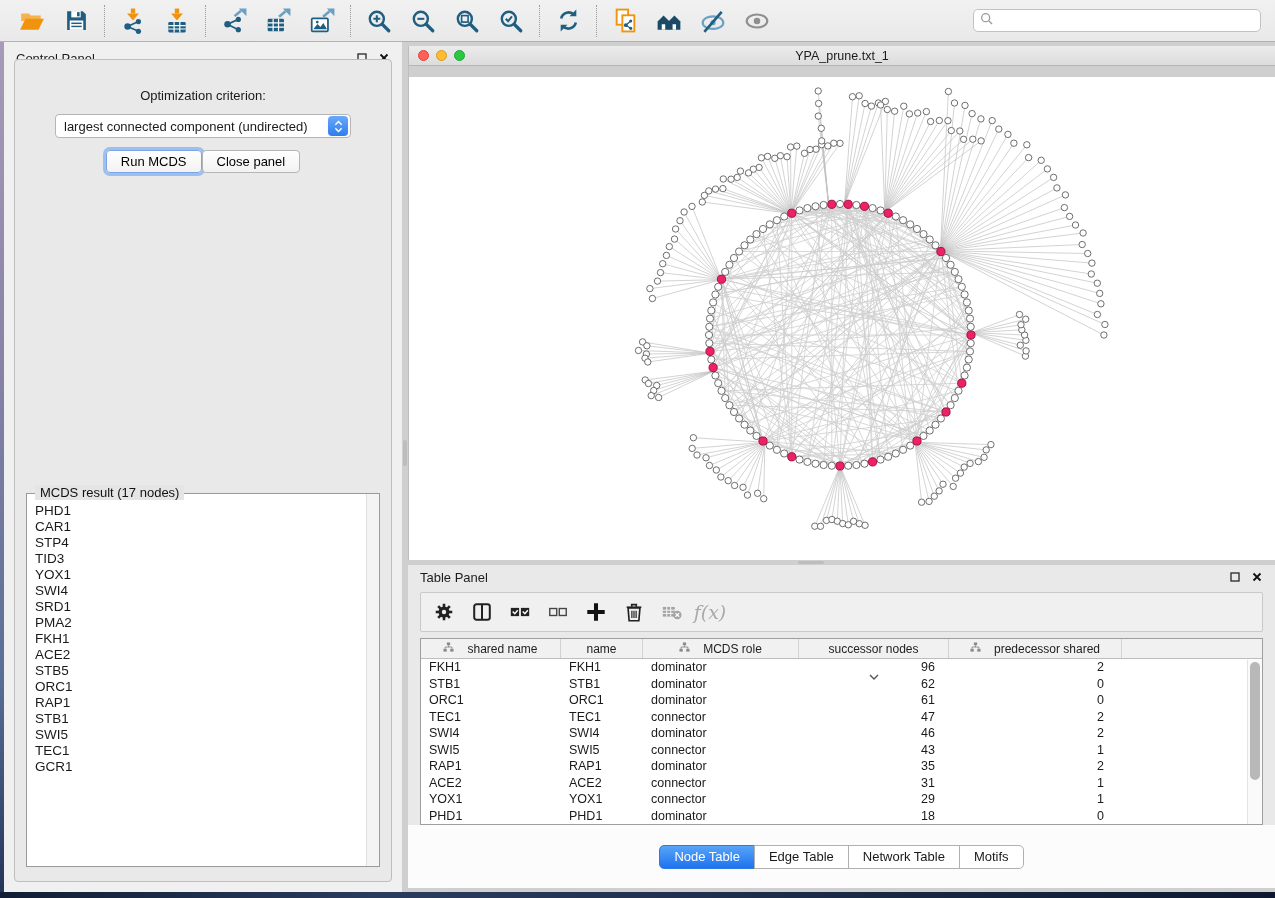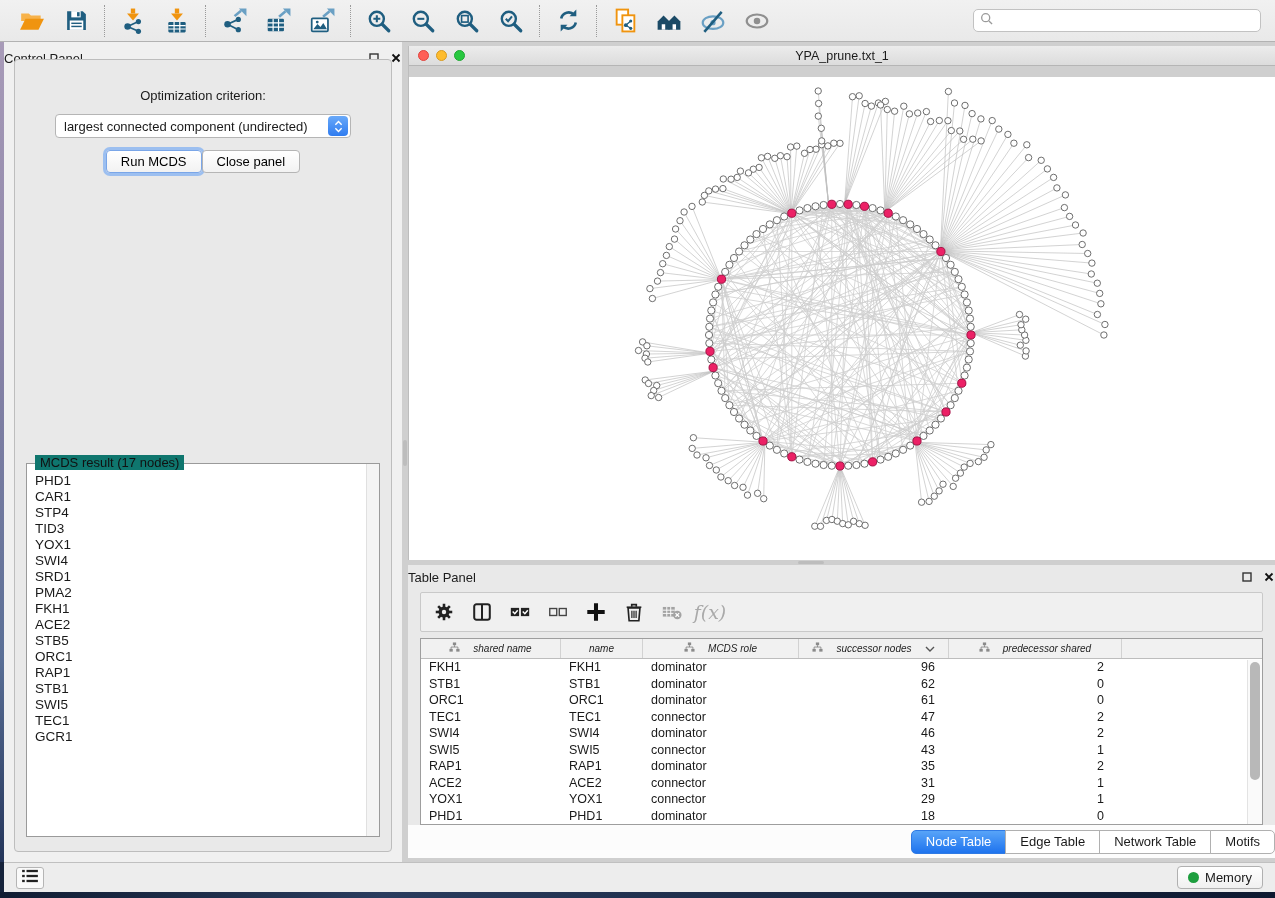--- a/index.html
+++ b/index.html
@@ -16,40 +16,40 @@
   .tb-spacer { flex:1; }
   .searchbox { width:288px; height:23px; background:#fff; border:1px solid #c2c2c2; border-radius:5px; display:flex; align-items:center; padding:0 6px; margin-right:4px; }
   .searchbox input { border:none; outline:none; flex:1; font-size:12px; font-family:"Liberation Sans",sans-serif; background:transparent; margin-left:4px; }
 
   
   .workspace { flex:1 1 auto; display:flex; background:#cfcfcf; min-height:0; }
   .wall-left { width:4px; background:linear-gradient(#a89bb8,#8b84a8 35%,#5a6f96 75%,#24355a); flex:0 0 auto; }
 
   
   .cpanel { width:398px; background:#f0f0f0; display:flex; flex-direction:column; flex:0 0 auto; padding-top:4px; }
-  .panel-head { height:24px; display:flex; align-items:center; padding:0 0; flex:0 0 auto; }
+  .panel-head { height:24px; display:flex; align-items:center; padding:0 12px; flex:0 0 auto; }
   .panel-head .ph-title { font-size:13px; color:#1c1c1c; }
   .ph-btns { margin-left:auto; display:flex; gap:10px; align-items:center; }
   .ph-btn { width:12px; height:12px; display:flex; align-items:center; justify-content:center; }
   .ctabs { display:flex; justify-content:center; position:relative; z-index:2; margin-top:4px; }
   .ctab { padding:2px 13px 3px; background:#fff; border:1px solid #bdbdbd; margin-left:-1px; font-size:13px; color:#111; }
   .ctab:first-child { border-radius:4px 0 0 4px; margin-left:0; }
   .ctab:last-child { border-radius:0 4px 4px 0; }
   .ctab.active { background:linear-gradient(#6db1fc,#2f7ef2); border-color:#3a7fe8; color:#fff; }
   .cpane { flex:1; margin:-11px 10px 10px; border:1px solid #bdbdbd; border-radius:4px; background:#e9e9e9; padding:28px 8px 12px; display:flex; flex-direction:column; min-height:0; }
   .opt-label { text-align:center; font-size:13px; margin-bottom:11px; }
   .dropdown { height:24px; margin:0 32px; background:#fff; border:1px solid #b5b5b5; border-radius:4px; display:flex; align-items:center; overflow:hidden; }
   .dropdown .dd-text { flex:1; padding:0 8px; font-size:13px; white-space:nowrap; }
   .dd-stepper { width:20px; height:20px; margin-right:2px; border-radius:4px; background:linear-gradient(#69a9f9,#2f7cf0); display:flex; align-items:center; justify-content:center; flex:0 0 auto; }
   .btn-row { display:flex; justify-content:center; margin-top:12px; }
   .pbtn { background:linear-gradient(#ffffff,#f2f2f2); border:1px solid #b5b5b5; border-radius:4px; padding:3px 14px; font-size:13px; font-family:"Liberation Sans",sans-serif; }
   .pbtn.focused { box-shadow:0 0 0 3px rgba(105,163,245,.6); border-color:#7aa6e8; }
   .cpane-spacer { flex:1; }
   .groupbox { height:374px; margin:0 3px 2px; border:1px solid #9a9a9a; background:#fff; position:relative; display:flex; flex:0 0 auto; }
-  .gb-legend { position:absolute; top:-9px; left:8px; background:#0f766e; padding:0 5px; font-size:13px; color:#111; }
+  .gb-legend { position:absolute; top:-9px; left:8px; background:#e5e5e5; padding:0 5px; font-size:13px; color:#111; }
   .gb-list { flex:1; overflow:hidden; padding:9px 0 0 8px; font-size:13.5px; }
   .mcds-item { height:16px; line-height:16px; }
   .gb-scroll { width:13px; background:#f4f4f4; border-left:1px solid #e0e0e0; flex:0 0 auto; }
 
   
   .v-split { width:6px; background:#cfcfcf; position:relative; flex:0 0 auto; }
   .v-split .handle { position:absolute; top:398px; left:1px; width:4px; height:26px; background:#bdbdbd; border-radius:2px; }
   .h-split { height:5px; background:#cfcfcf; position:relative; }
   .h-split .handle { position:absolute; left:390px; top:1px; width:26px; height:3px; background:#bdbdbd; border-radius:2px; }
 
@@ -66,29 +66,29 @@
   .net-canvas { flex:1; background:#fff; }
   .net-canvas svg { display:block; }
 
   
   .tpanel { flex:1; background:#e9e9e9; display:flex; flex-direction:column; margin-bottom:4px; min-height:0; }
   .ttoolbar { margin:3px 12px 6px; height:40px; background:#f0f0f0; border:1px solid #c9c9c9; border-radius:2px; display:flex; align-items:center; padding:10px 4px; flex:0 0 auto; }
   .tti { width:38px; height:34px; display:flex; align-items:center; justify-content:center; }
   .fx-label { font-family:"DejaVu Serif", serif; font-style:italic; font-size:19px; color:#a9a9a9; }
   .tablebox { margin:0 12px; border:1px solid #9e9e9e; background:#fff; position:relative; height:187px; flex:0 0 auto; overflow:hidden; }
   .thead { display:flex; height:20px; background:#f1f1f1; border-bottom:1px solid #bdbdbd; }
-  .th { display:flex; align-items:center; justify-content:center; gap:13px; border-right:1px solid #d2d2d2; font-size:10px; color:#222; flex:0 0 auto;font-style:italic; }
+  .th { display:flex; align-items:center; justify-content:center; gap:13px; border-right:1px solid #d2d2d2; font-size:12px; color:#222; flex:0 0 auto; }
   .th.filler { border-right:none; flex:1; }
   .trow { display:flex; height:16.5px; align-items:center; }
   .td { font-size:12.5px; white-space:nowrap; overflow:hidden; flex:0 0 auto; }
   .td.l { text-align:left; padding-left:8px; }
   .td.r { text-align:right; }
   .tscroll { position:absolute; top:21px; right:0; bottom:0; width:15px; background:#fafafa; border-left:1px solid #e3e3e3; }
   .tthumb { position:absolute; top:2px; left:2px; width:10px; height:118px; background:#b8b8b8; border-radius:6px; }
-  .ttabs-strip { flex:1; background:#fcfcfc; display:flex; align-items:center; justify-content:flex-end; }
+  .ttabs-strip { flex:1; background:#fcfcfc; display:flex; align-items:center; justify-content:center; }
   .seg { padding:3px 14px 4px; background:#fff; border:1px solid #b0b0b0; margin-left:-1px; font-size:13px; }
   .seg:first-child { border-radius:5px 0 0 5px; margin-left:0; }
   .seg:last-child { border-radius:0 5px 5px 0; }
   .seg.active { background:linear-gradient(#58a4f8,#1e73ee); border-color:#2f7ae4; color:#fff; }
 
   
   .statusbar { height:30px; background:#ededed; border-top:1px solid #c0c0c0; display:flex; align-items:center; padding:0 12px; flex:0 0 auto; margin-left:4px; }
   .list-btn { width:28px; height:22px; background:#fafafa; border:1px solid #b5b5b5; border-radius:3px; display:flex; align-items:center; justify-content:center; }
   .sb-spacer { flex:1; }
   .mem-btn { display:flex; align-items:center; gap:6px; background:linear-gradient(#ffffff,#f0f0f0); border:1px solid #b0b0b0; border-radius:4px; padding:3px 10px; font-size:13px; }
@@ -1124,21 +1124,21 @@
                 <span><svg viewBox="0 0 12 12" width="11" height="11">
                     <path d="M6 3.5v2M2.3 7.5v-2h7.4v2" stroke="#8a8a8a" fill="none" stroke-width="1"></path>
                     <g fill="#8a8a8a">
                       <rect x="4.2" y="0.5" width="3.6" height="3"></rect>
                       <rect x="0.5" y="7.5" width="3.6" height="3"></rect>
                       <rect x="7.9" y="7.5" width="3.6" height="3"></rect>
                     </g>
                   </svg></span>
                 <span>MCDS role</span>
               </div>
-              <div class="th" style="width: 150px;">
+              <div class="th" style="width: 150px; flex-direction: column;">
                 <span><svg viewBox="0 0 12 12" width="11" height="11">
                     <path d="M6 3.5v2M2.3 7.5v-2h7.4v2" stroke="#8a8a8a" fill="none" stroke-width="1"></path>
                     <g fill="#8a8a8a">
                       <rect x="4.2" y="0.5" width="3.6" height="3"></rect>
                       <rect x="0.5" y="7.5" width="3.6" height="3"></rect>
                       <rect x="7.9" y="7.5" width="3.6" height="3"></rect>
                     </g>
                   </svg></span>
                 <span>successor nodes</span>
                 <span><svg viewBox="0 0 10 6" width="10" height="6">
@@ -1239,35 +1239,14 @@
               <div class="seg active">Node Table</div>
               <div class="seg">Edge Table</div>
               <div class="seg">Network Table</div>
               <div class="seg">Motifs</div>
             </div>
         </div>
       </div>
     </div>
   </div>
 
-  <div class="statusbar">
-    <div class="list-btn">
-      <span>
-        <svg viewBox="0 0 20 16" width="18" height="14">
-            <g fill="#222">
-              <rect x="1" y="1" width="3" height="2.6"></rect>
-              <rect x="6" y="1" width="13" height="2.6"></rect>
-              <rect x="1" y="6.7" width="3" height="2.6"></rect>
-              <rect x="6" y="6.7" width="13" height="2.6"></rect>
-              <rect x="1" y="12.4" width="3" height="2.6"></rect>
-              <rect x="6" y="12.4" width="13" height="2.6"></rect>
-            </g>
-          </svg>
-      </span>
-    </div>
-    <div class="sb-spacer"></div>
-    <div class="mem-btn">
-      <span class="mem-dot"></span>
-      <span>Memory</span>
-    </div>
-  </div>
   <div class="wall-bottom"></div>
 </div>
 
 </body></html>

